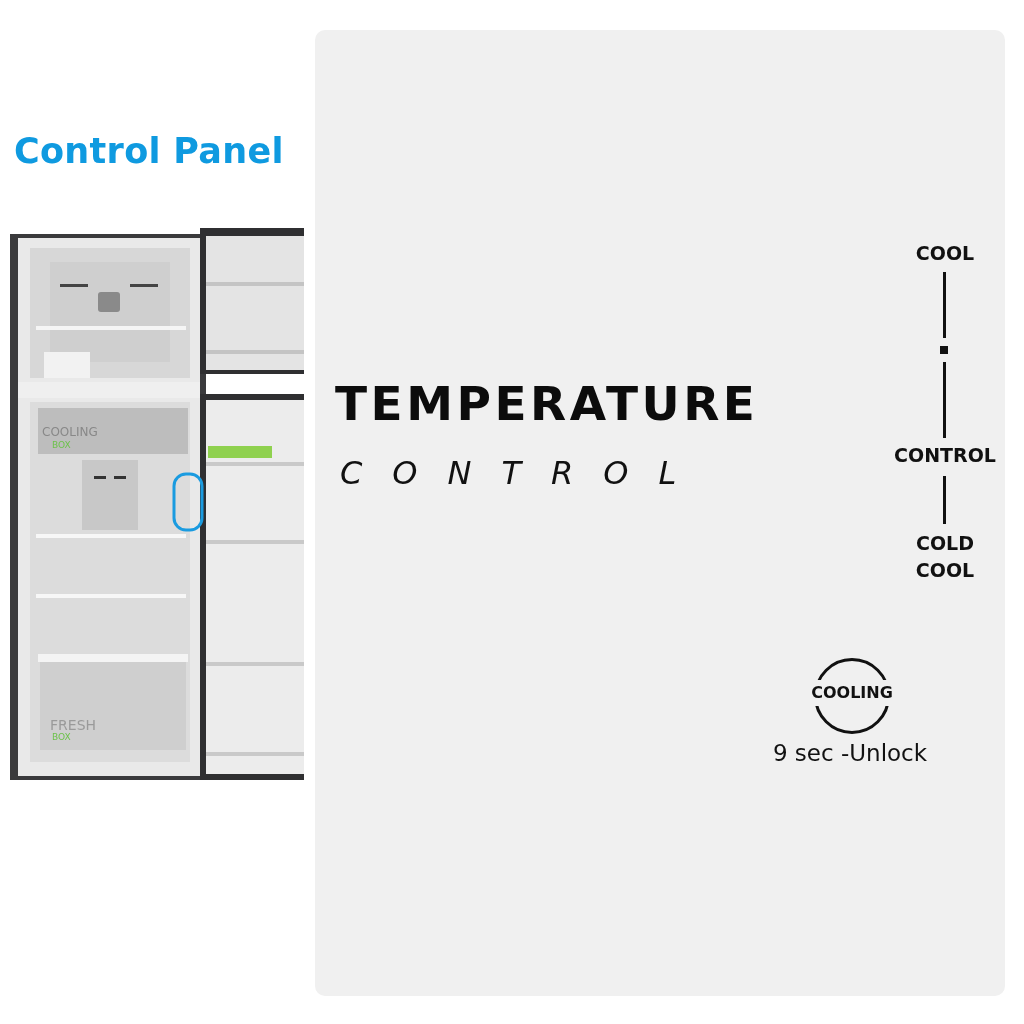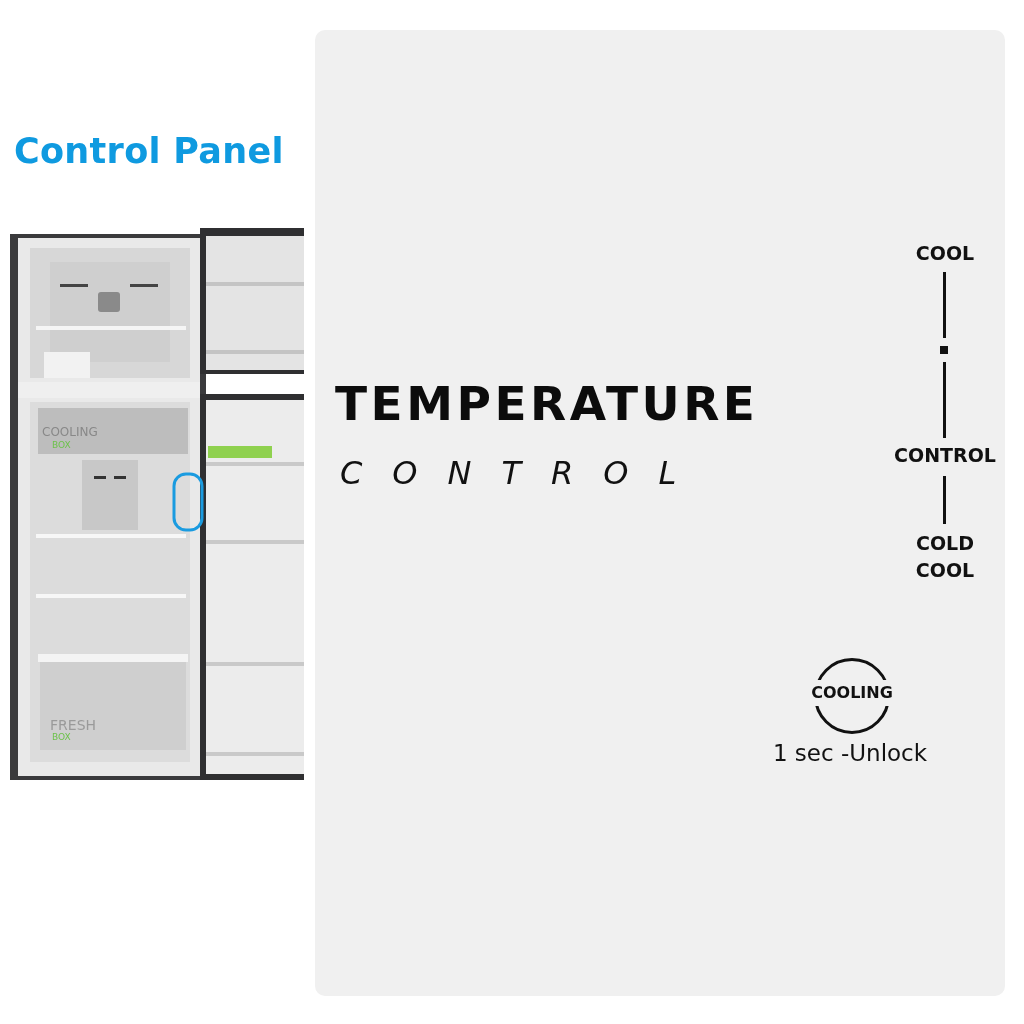--- a/index.html
+++ b/index.html
@@ -76,13 +76,13 @@
 <div class="dot" style="left:940px; top:346px;"></div>
 <div class="vline" style="left:943px; top:362px; height:76px;"></div>
 <div class="lbl" style="left:870px; top:442px; width:150px;">CONTROL</div>
 <div class="vline" style="left:943px; top:476px; height:48px;"></div>
 <div class="lbl" style="left:880px; top:530px; width:130px;">COLD</div>
 <div class="lbl" style="left:880px; top:557px; width:130px;text-align:center;">COOL</div>
 
 <div class="setting-ring"></div>
 <div class="setting-gap"></div>
 <div class="setting-txt">COOLING</div>
-<div class="unlock">1 sec -Unlock</div>
+<div class="unlock">9 sec -Unlock</div>
 
 </body></html>

